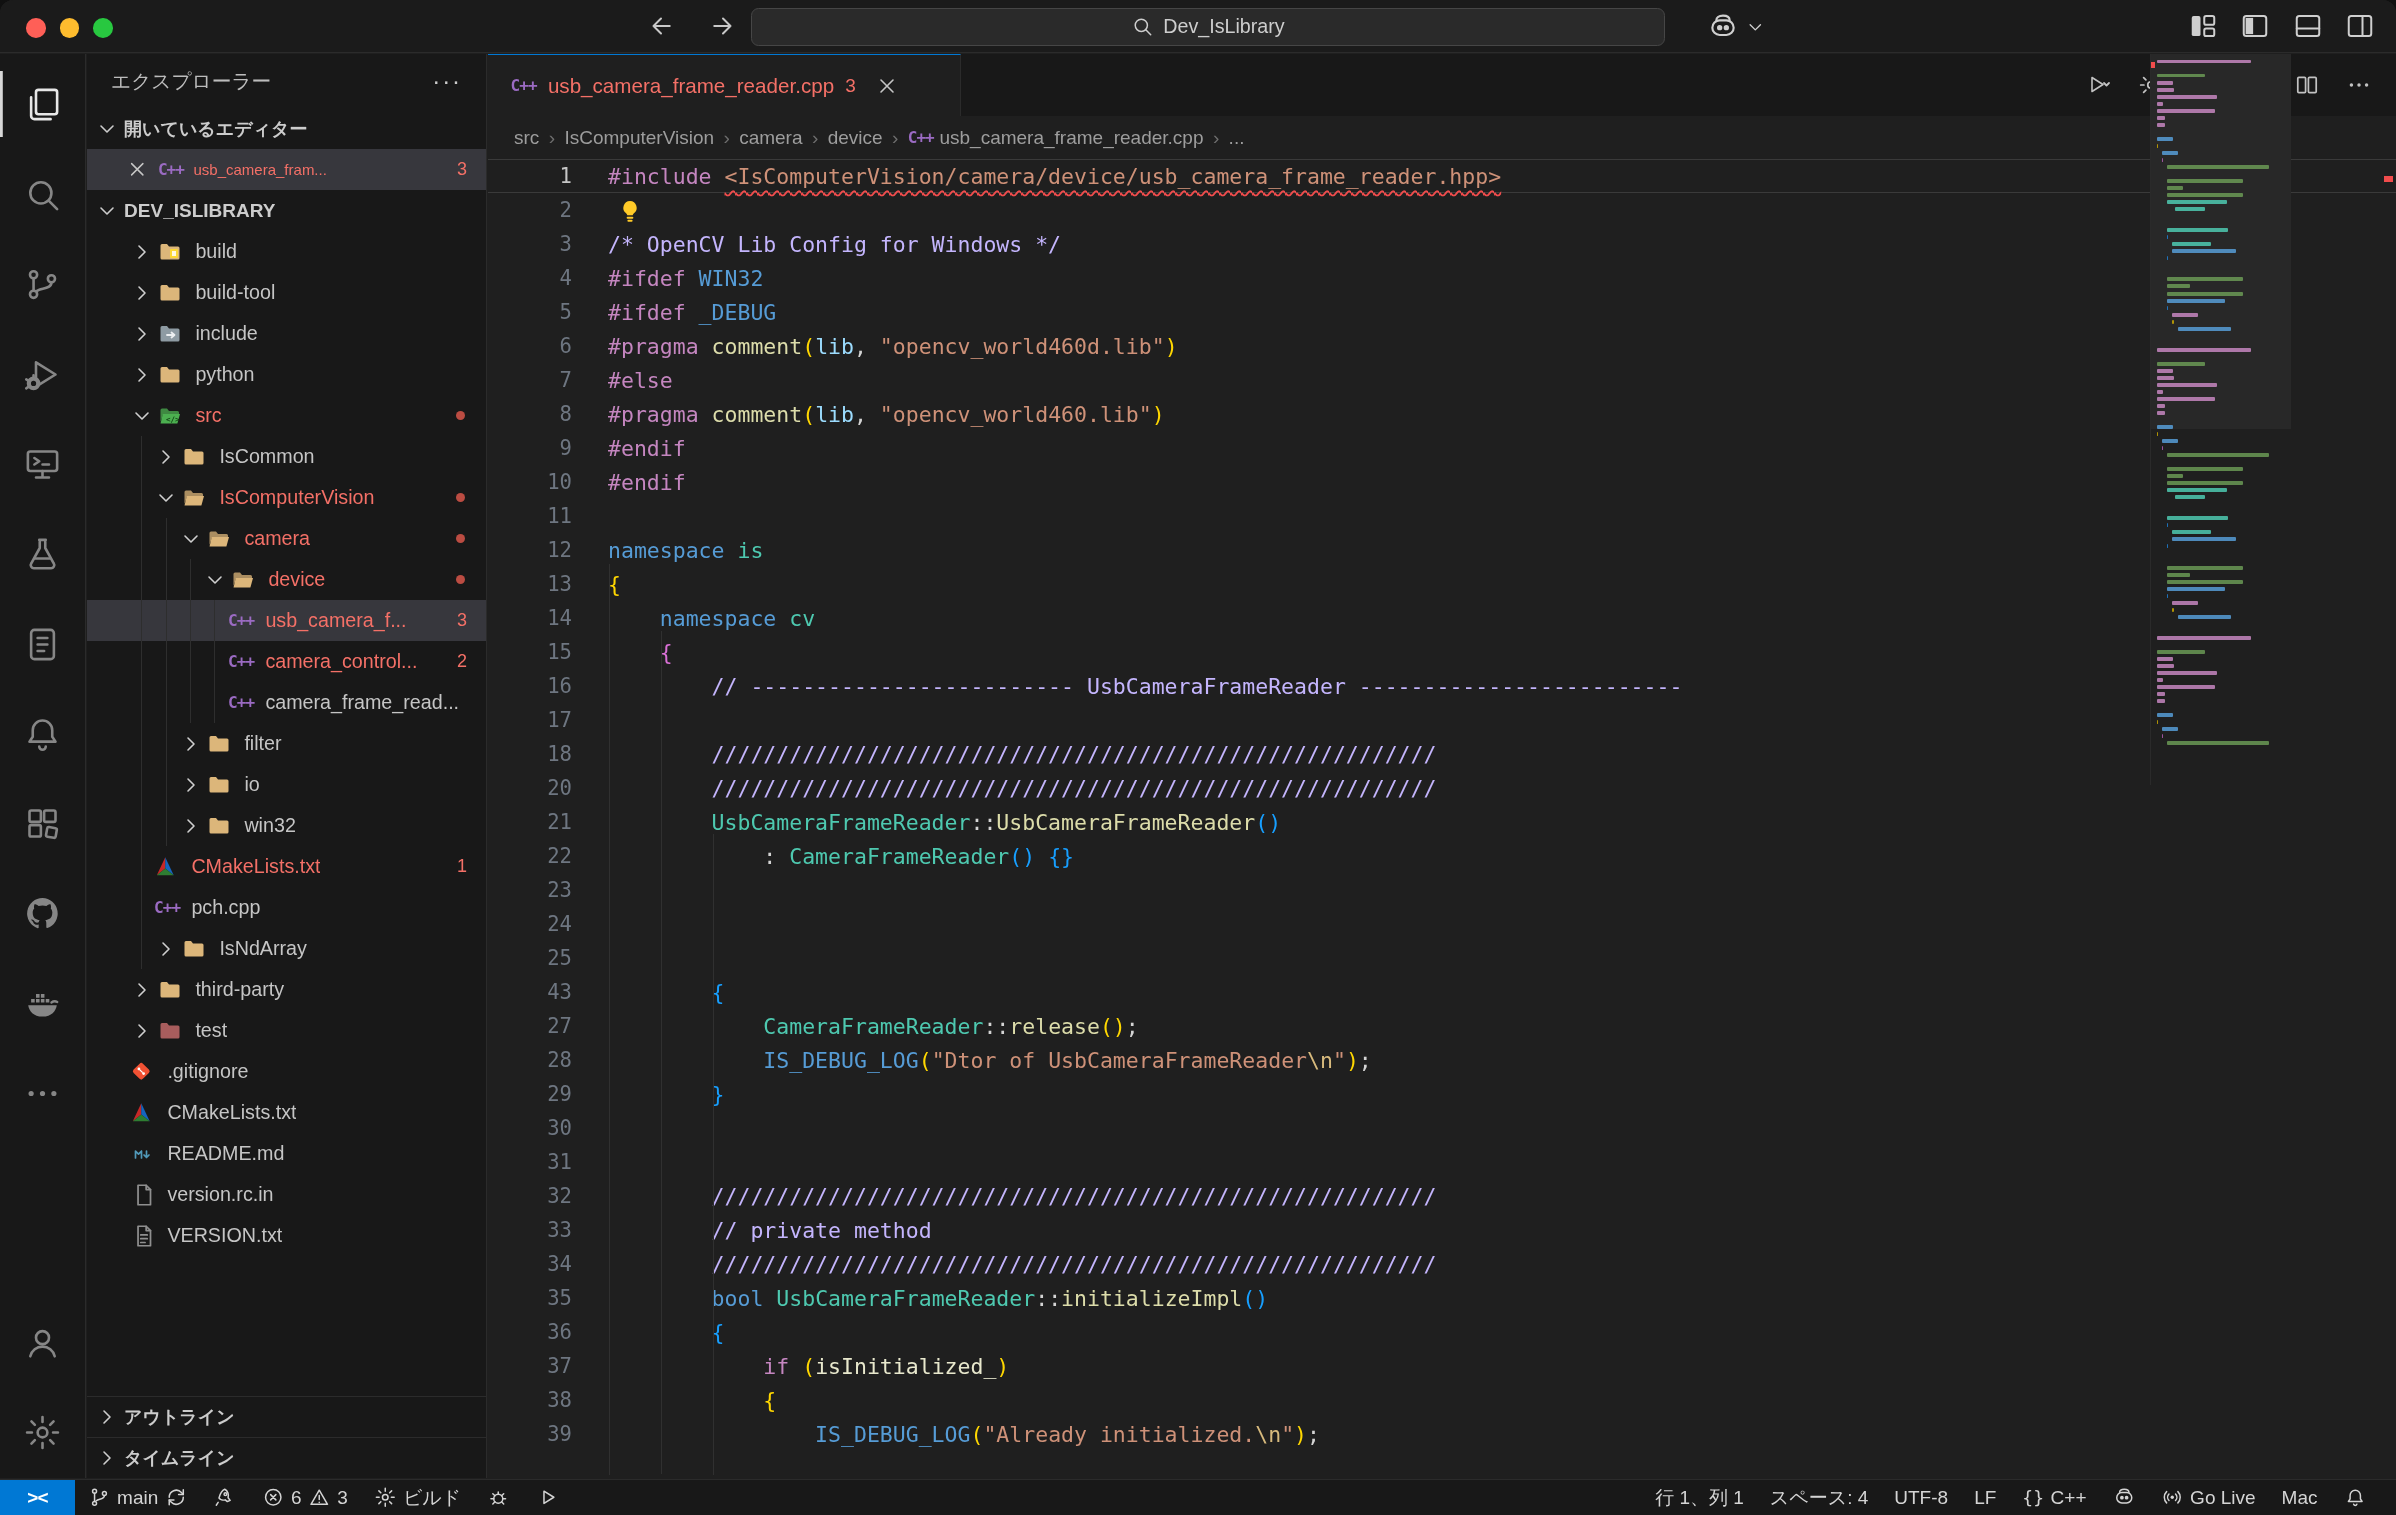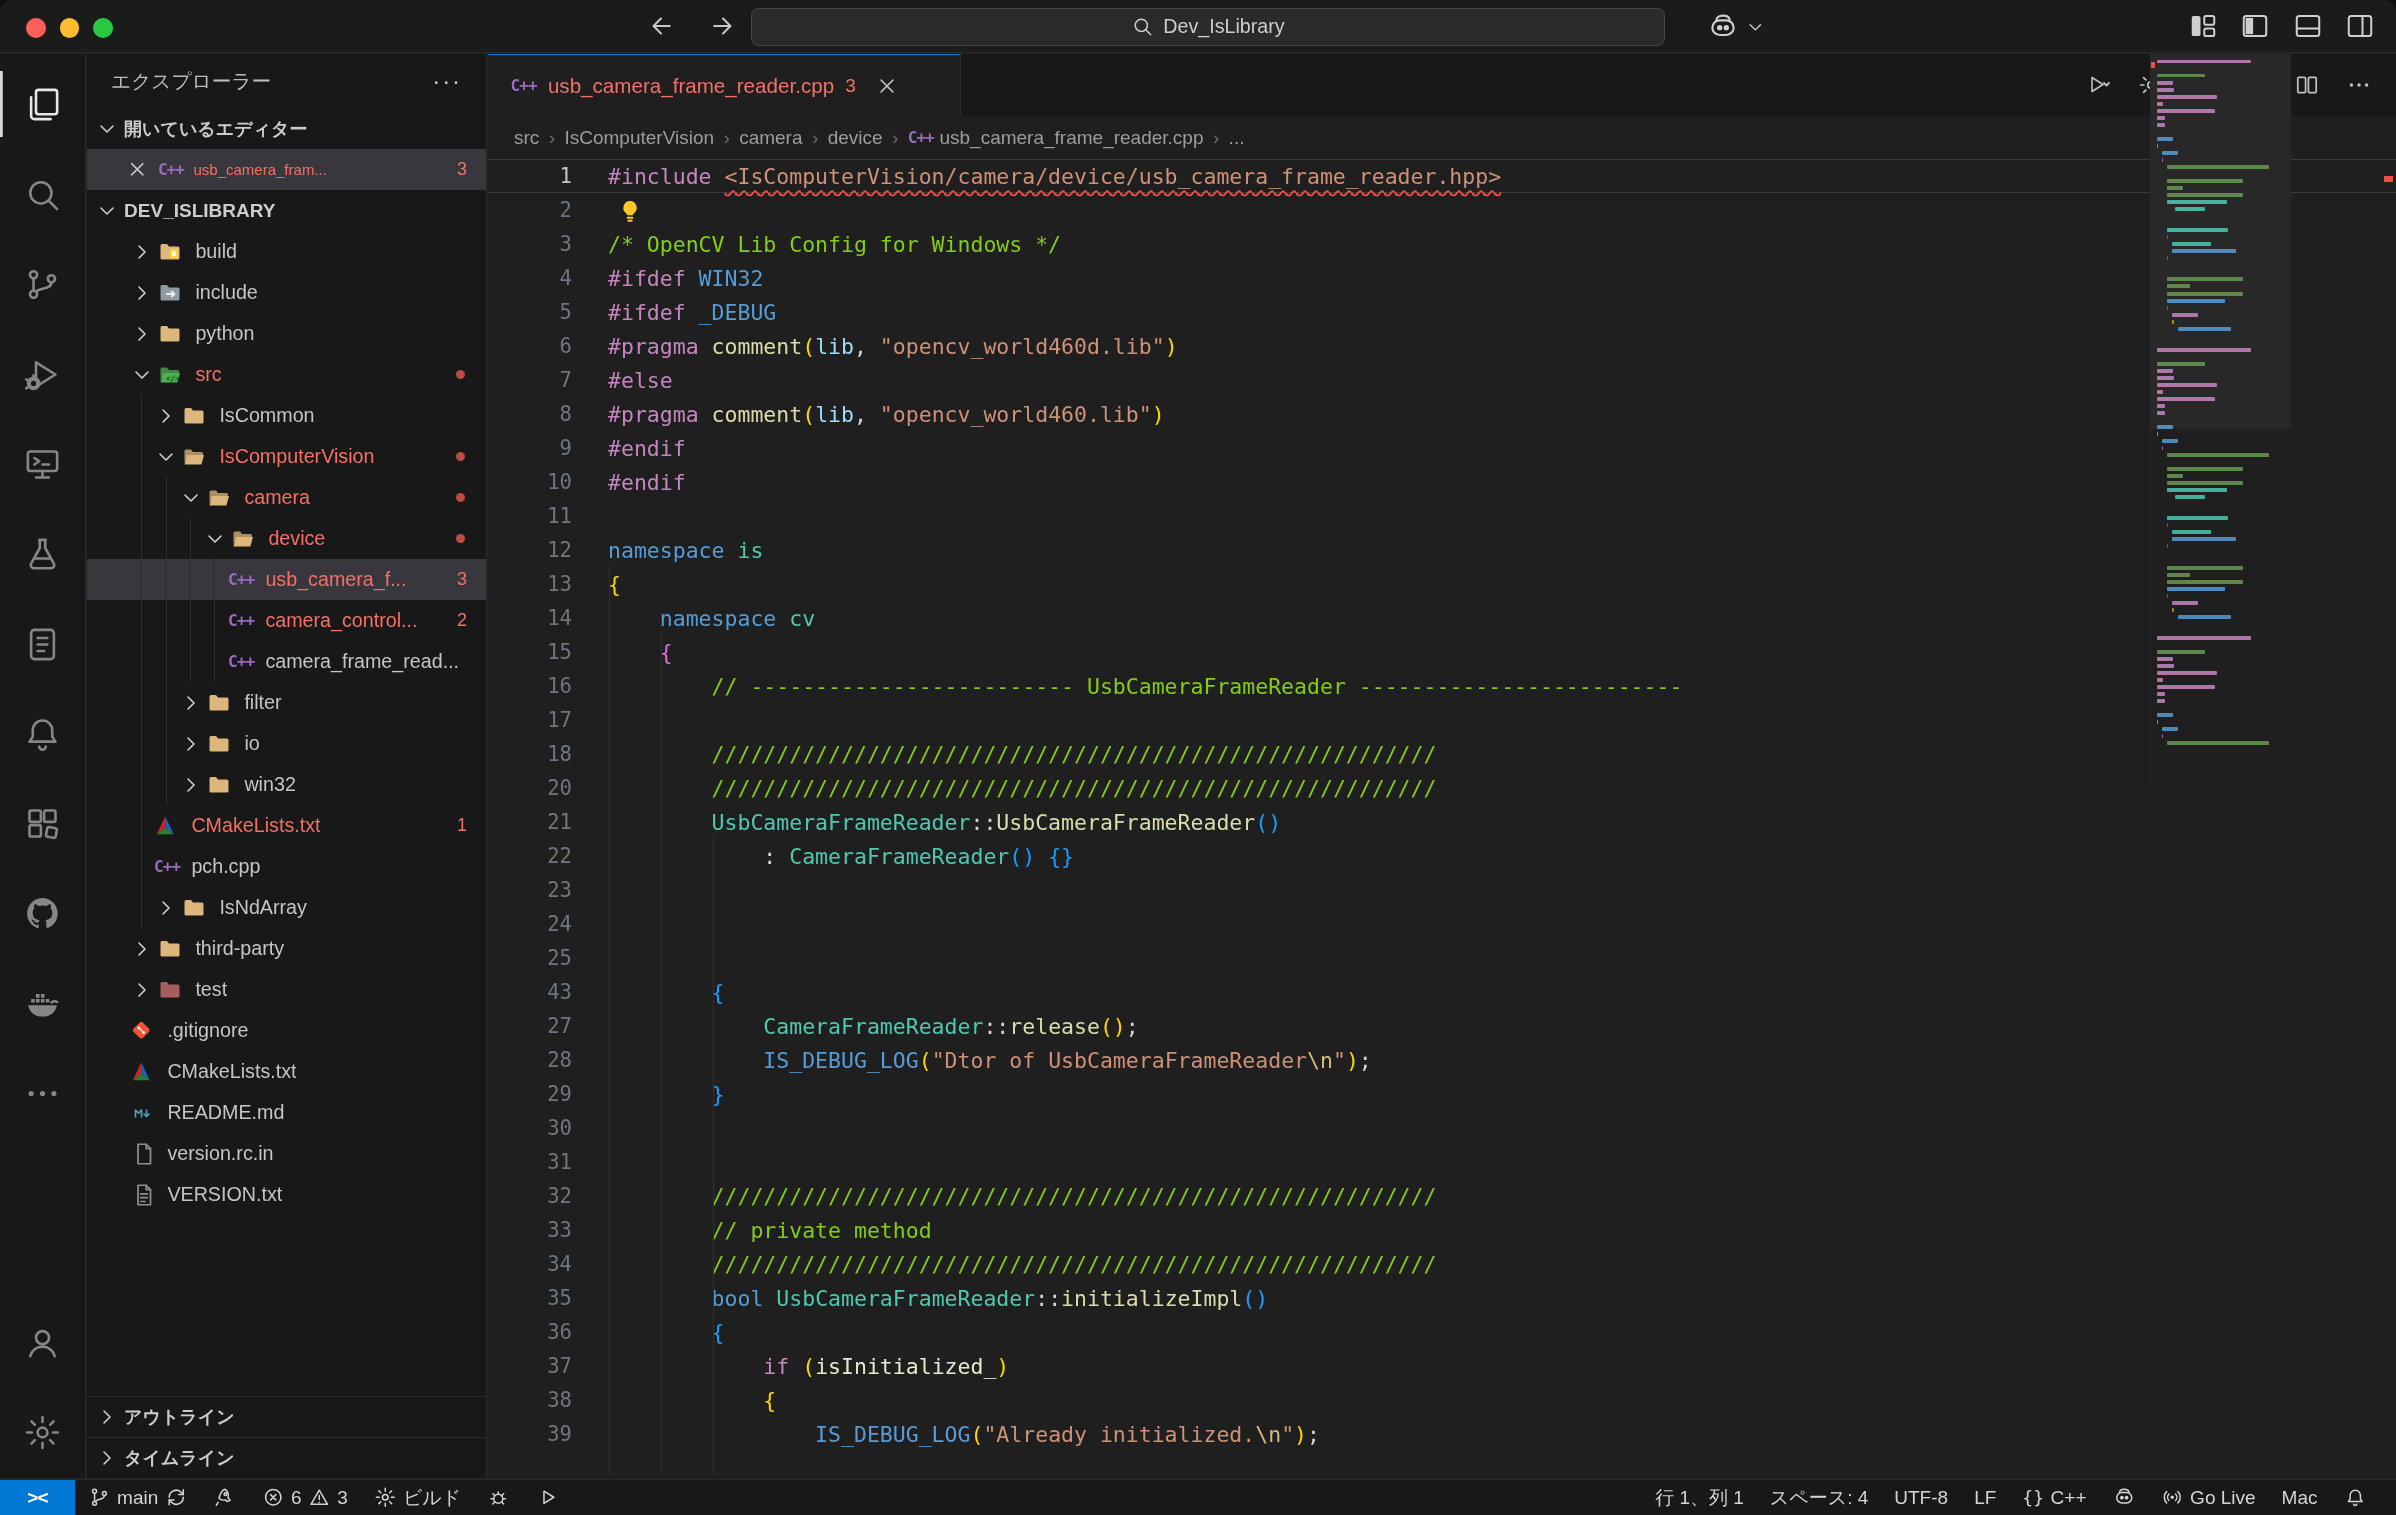--- a/index.html
+++ b/index.html
@@ -66,21 +66,21 @@
   .breadcrumbs { position:absolute; top:62px; left:0; right:0; height:43px; display:flex; align-items:center;
                  padding-left:26px; gap:9.4px; color:#9d9d9d; font-size:19px; }
   .breadcrumbs .sep { color:#6e6e6e; font-size:19px; }
   .code { position:absolute; top:105px; left:0; right:0; height:1321px;
           font-family:"DejaVu Sans Mono", monospace; font-size:21.5px; }
   .line { height:34px; display:flex; align-items:center; }
   .line .ln { flex:0 0 84px; text-align:right; color:#6e7681; font-size:20.6px; }
   .line .lc { padding-left:36px; white-space:pre; }
   .line.cur { border-top:0.9px solid #3a3a3a; border-bottom:0.9px solid #3a3a3a; }
   .line.cur .ln { color:#c6c6c6; }
-  .tk-pp,.tk-ctl{color:#c586c0} .tk-cmt{color:#84cc16} .tk-kw{color:#569cd6}
+  .tk-pp,.tk-ctl{color:#c586c0} .tk-cmt{color:#c4b5fd} .tk-kw{color:#569cd6}
   .tk-type{color:#4ec9b0} .tk-fn{color:#dcdcaa} .tk-str{color:#ce9178} .tk-esc{color:#d7ba7d}
   .tk-w{color:#d4d4d4} .tk-b1{color:#ffd700} .tk-b2{color:#da70d6} .tk-b3{color:#179fff}
   .tk-var{color:#9cdcfe} .tk-mac{color:#569cd6} .tk-mem{color:#e8e8cd}
   .tk-incsq{color:#ce9178; text-decoration:underline wavy #f14c4c 1.9px; text-underline-offset:5.6px;}
   .cguide { position:absolute; width:0.9px; background:#303030; }
   .bulb { width:26px; height:26px; display:inline-block; vertical-align:middle; }
   .minimap { position:absolute; top:0; right:105px; width:141px; height:731px; background:#1f1f1f;
              border-left:0.9px solid #2a2a2a; }
   .mm-slider { position:absolute; top:0; left:0; right:0; height:375px; background:rgba(255,255,255,0.045); }
   .mm-bar { position:absolute; height:3.7px; border-radius:0.9px; opacity:0.85; }
@@ -294,20 +294,32 @@
               <path d="M9 6l6 6-6 6"></path>
             </svg></span>
           <span class="fic">
             <svg viewBox="0 0 24 24" width="24" height="24">
               <path d="M2.5 5.5A1.5 1.5 0 0 1 4 4h5l2 2.5h9A1.5 1.5 0 0 1 21.5 8v10a1.5 1.5 0 0 1-1.5 1.5H4A1.5 1.5 0 0 1 2.5 18z" fill="#dcb67a"></path>
               <rect x="12" y="9" width="8" height="9" rx="1" fill="#fdd835"></rect>
               <path d="M14 11h4v5h-4z" fill="#fff8e1"></path>
             </svg>
           </span>
           <span class="lbl">build</span>
+        </div>
+        <div class="tree-row">
+          <span style="flex:0 0 43px"></span>
+          <span class="chev"><svg viewBox="0 0 24 24" width="100%" height="100%" fill="none" stroke="currentColor" stroke-width="1.6" stroke-linecap="round" stroke-linejoin="round">
+              <path d="M9 6l6 6-6 6"></path>
+            </svg></span>
+          <span class="fic">
+            <svg viewBox="0 0 24 24" width="24" height="24">
+              <path d="M2.5 5.5A1.5 1.5 0 0 1 4 4h5l2 2.5h9A1.5 1.5 0 0 1 21.5 8v10a1.5 1.5 0 0 1-1.5 1.5H4A1.5 1.5 0 0 1 2.5 18z" fill="#dcb67a"></path>
+            </svg>
+          </span>
+          <span class="lbl">build-tool</span>
         </div>
         <div class="tree-row">
           <span style="flex:0 0 43px"></span>
           <span class="chev"><svg viewBox="0 0 24 24" width="100%" height="100%" fill="none" stroke="currentColor" stroke-width="1.6" stroke-linecap="round" stroke-linejoin="round">
               <path d="M9 6l6 6-6 6"></path>
             </svg></span>
           <span class="fic">
             <svg viewBox="0 0 24 24" width="24" height="24">
               <path d="M2.5 5.5A1.5 1.5 0 0 1 4 4h5l2 2.5h9A1.5 1.5 0 0 1 21.5 8v10a1.5 1.5 0 0 1-1.5 1.5H4A1.5 1.5 0 0 1 2.5 18z" fill="#8e9ba3"></path>
               <path d="M9 13h7M13.5 10.5L16.5 13l-3 2.5" stroke="#eceff1" stroke-width="1.8" fill="none" stroke-linecap="round" stroke-linejoin="round"></path>

